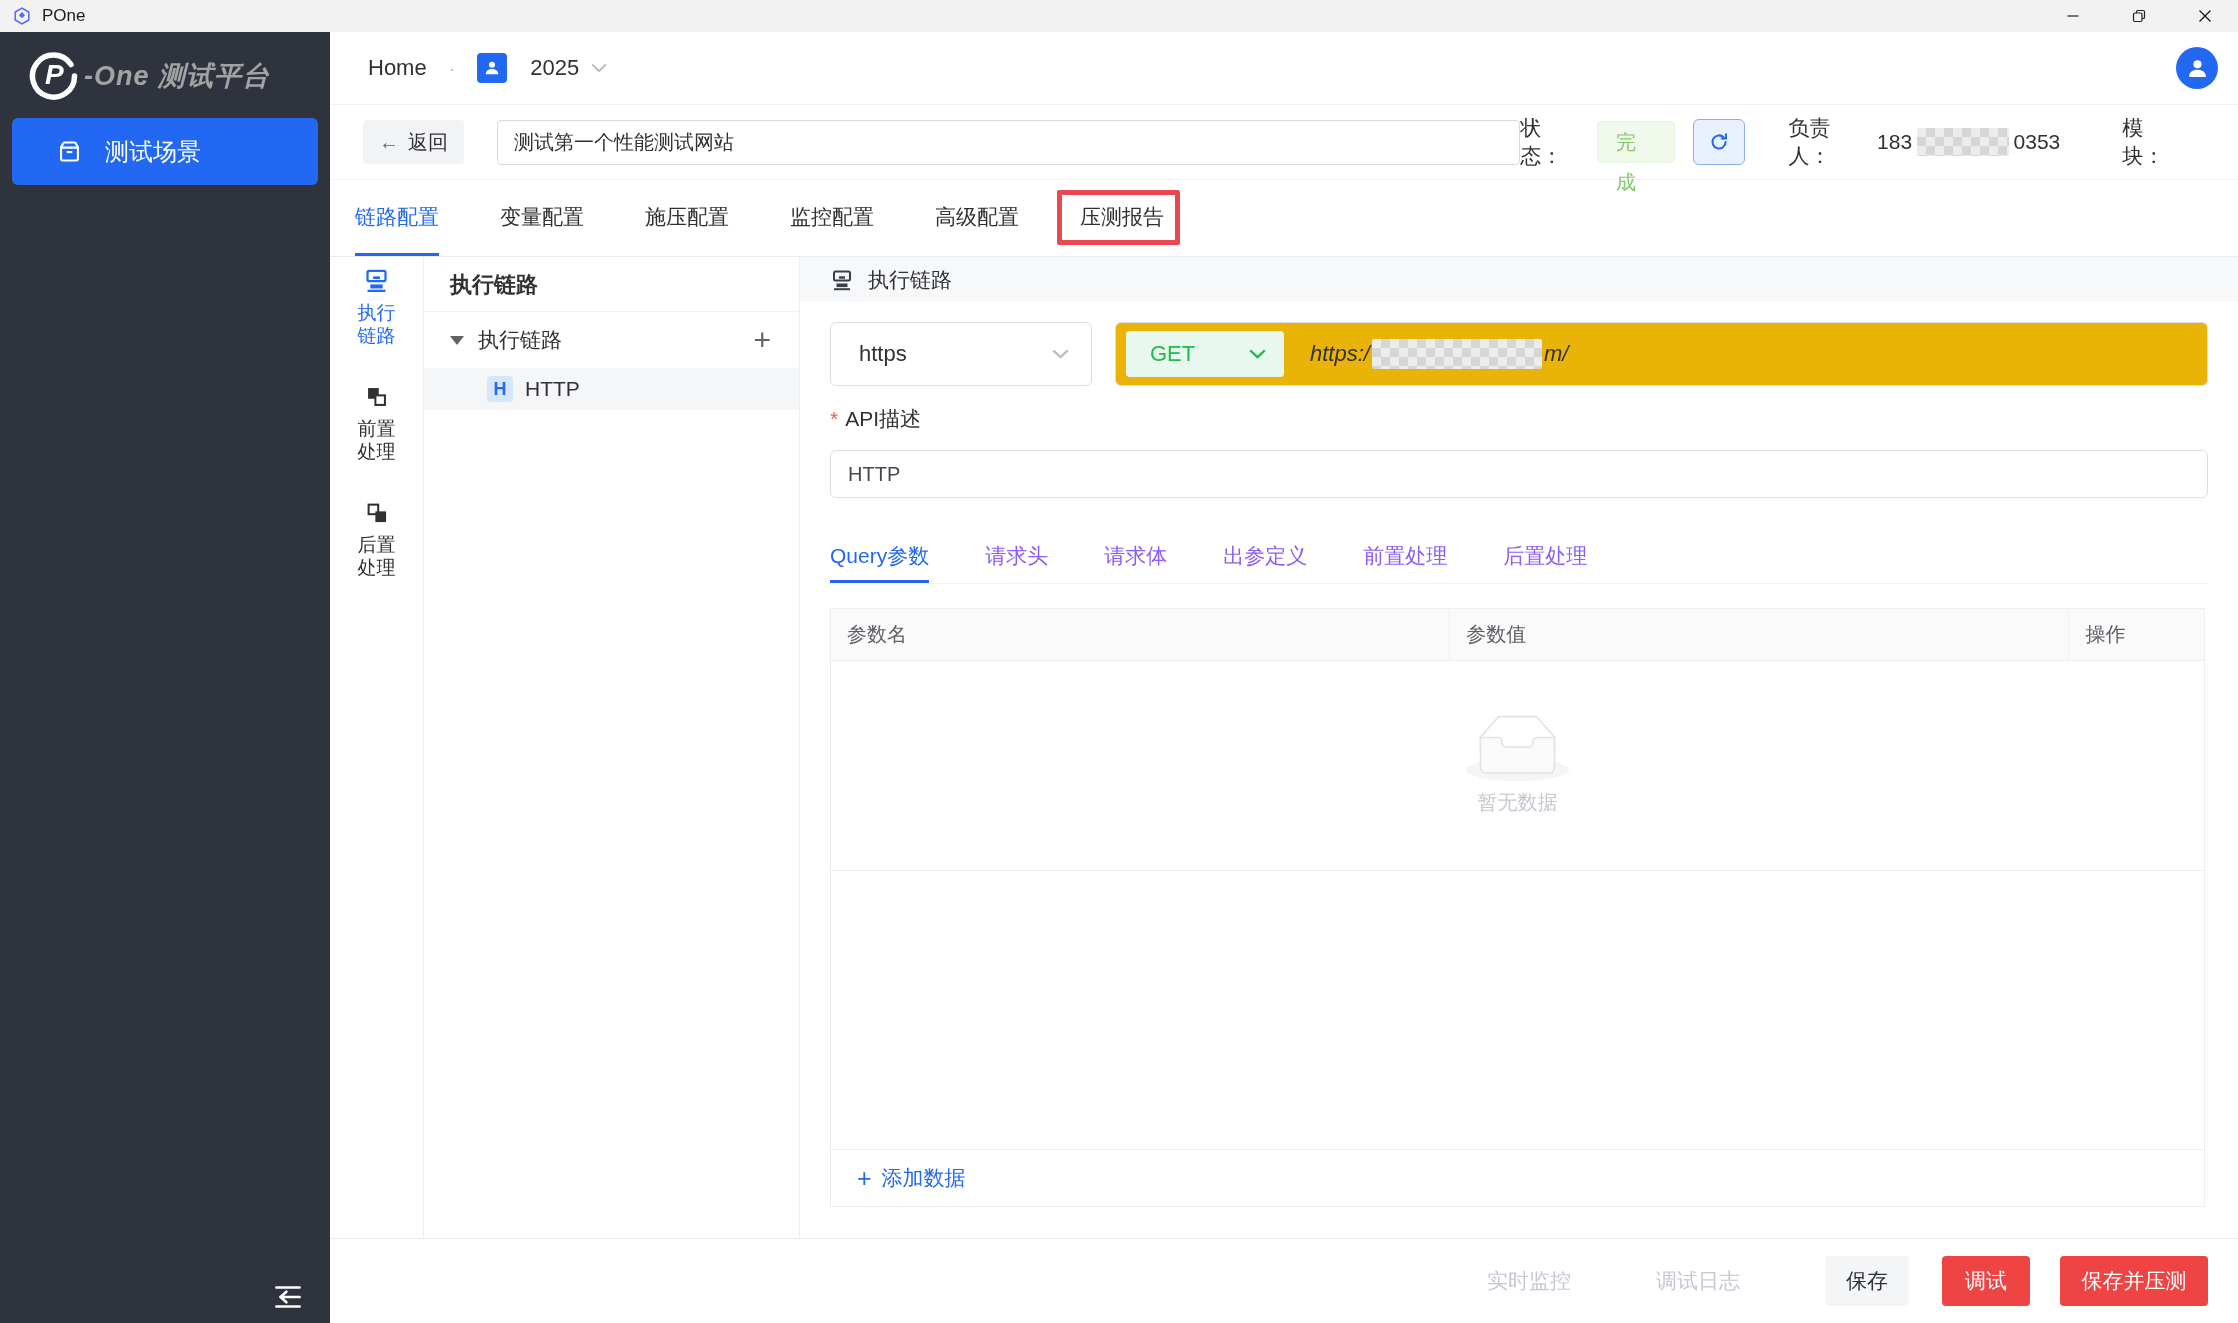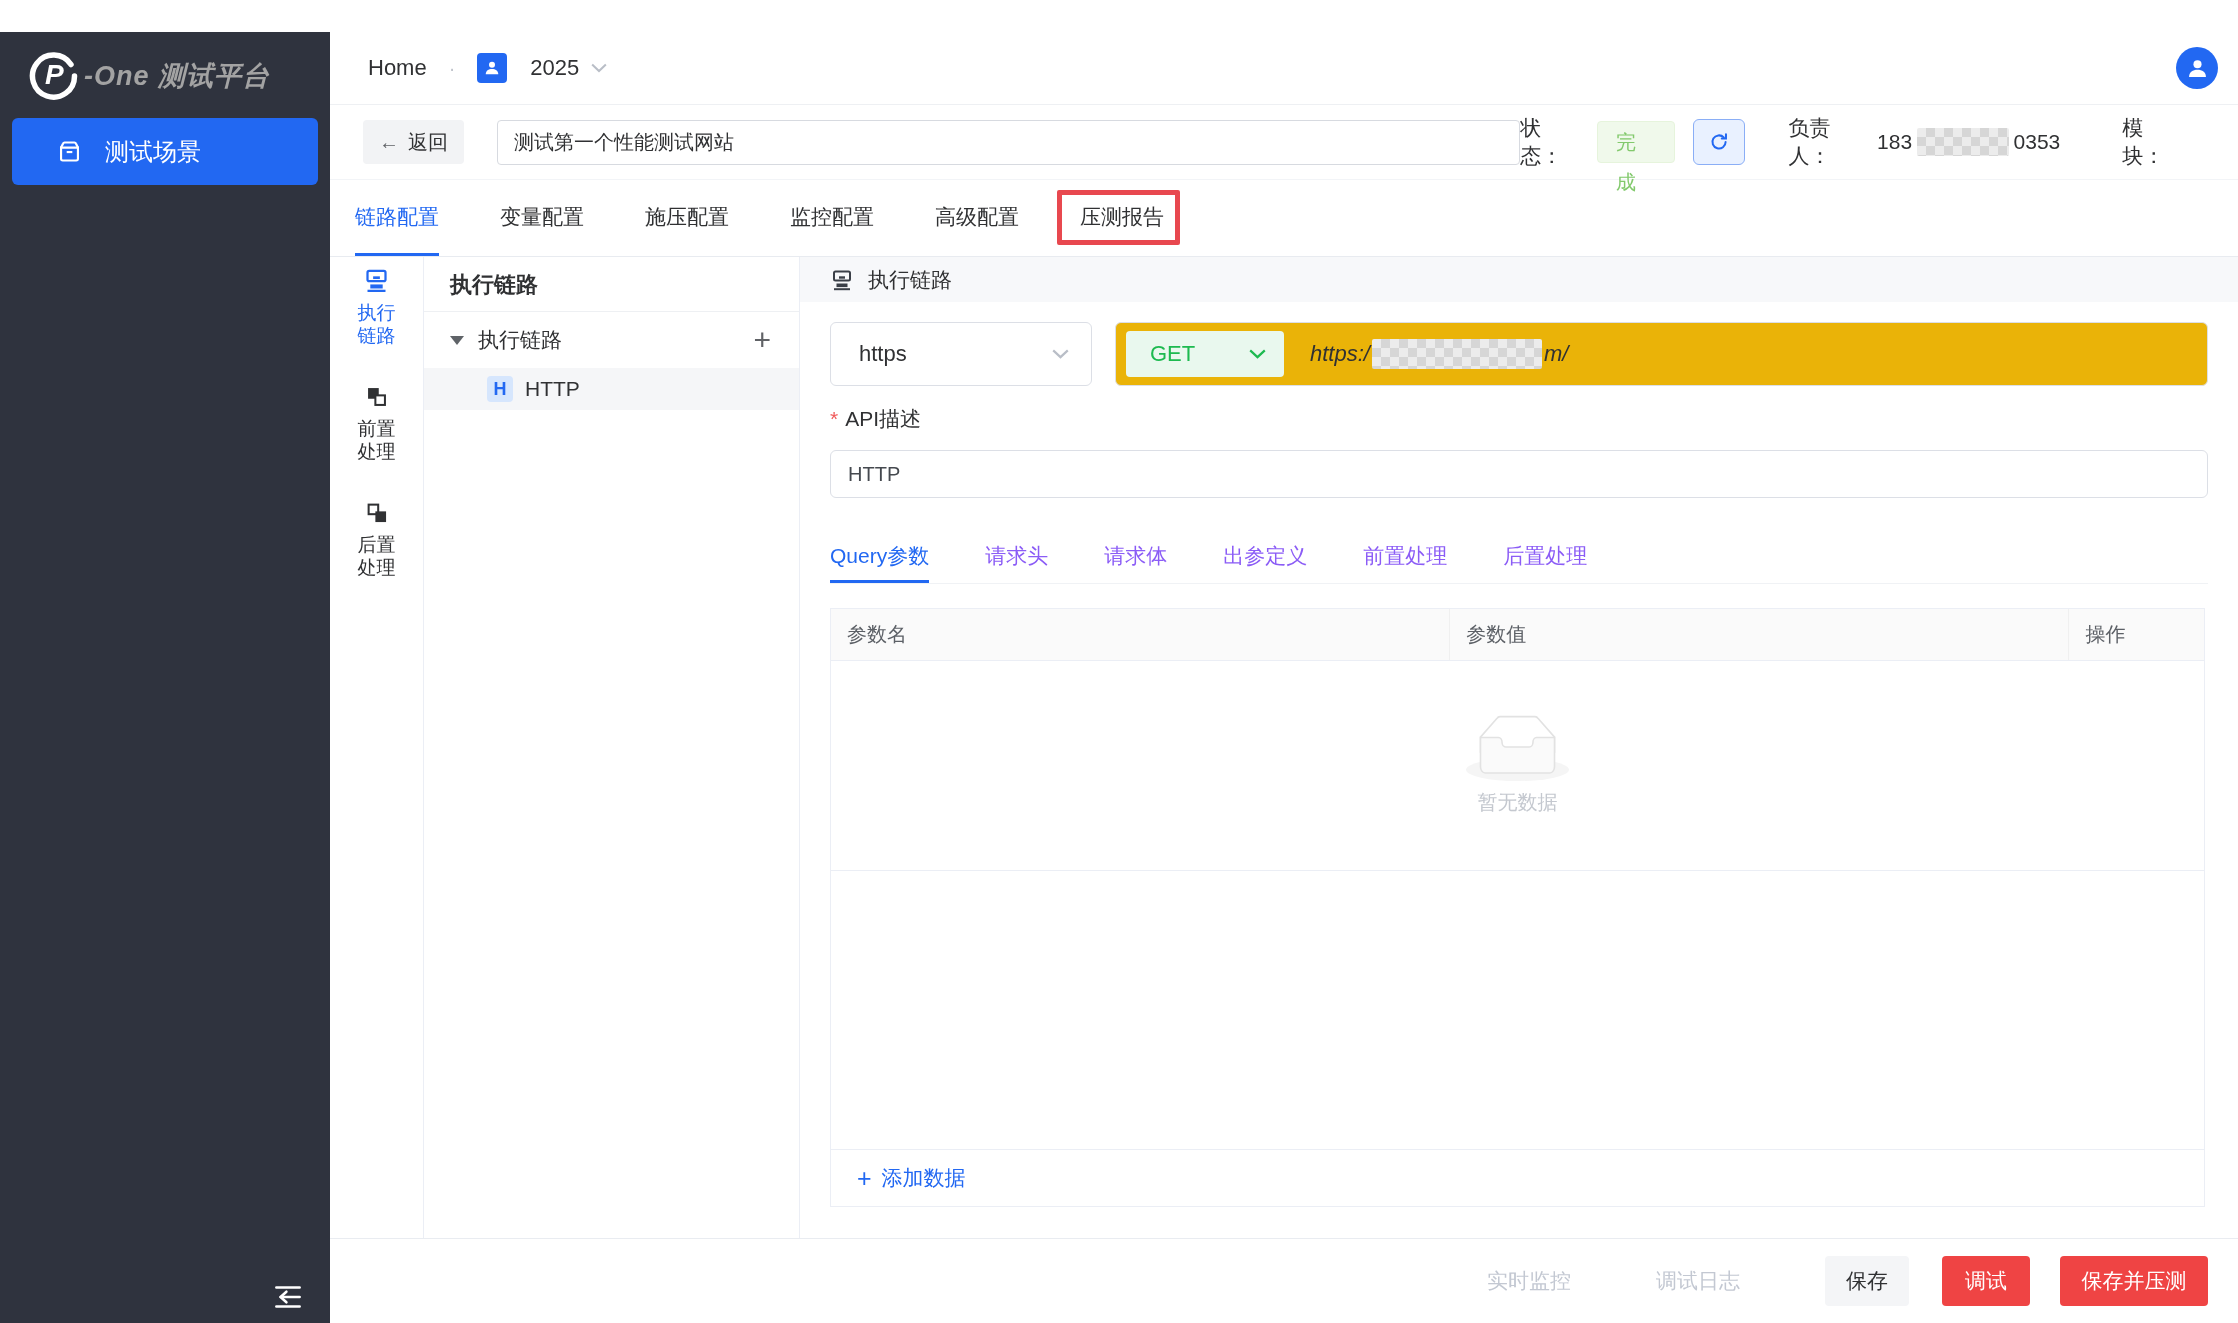--- a/index.html
+++ b/index.html
@@ -119,20 +119,47 @@
   .btn-savetest { width:148px; }
 
   
   .annotation-box { position:absolute; left:1057px; top:190px; width:123px; height:55px; border:5px solid #e8484f; border-radius:2px; z-index:10; pointer-events:none; }
 </style>
 </head>
 <body>
 
 <div class="canvas">
 
+  <div class="titlebar">
+    <span class="tb-icon">
+      <svg viewBox="0 0 24 24" fill="none" stroke="#4f6bf5" stroke-width="1.8">
+        <path d="M12 2.5l8.2 4.7v9.6L12 21.5l-8.2-4.7V7.2z"></path>
+        <rect x="9.4" y="8.4" width="5.2" height="5.2" fill="#4f6bf5" stroke="none" transform="rotate(45 12 11)"></rect>
+      </svg>
+    </span>
+    <span class="tb-title">POne</span>
+    <div class="tb-controls">
+      <div class="tb-btn">
+        <svg width="14" height="14" viewBox="0 0 14 14" stroke="#222" stroke-width="1.2">
+            <path d="M1.5 7h11"></path>
+          </svg>
+      </div>
+      <div class="tb-btn">
+        <svg width="14" height="14" viewBox="0 0 14 14" fill="none" stroke="#222" stroke-width="1.2">
+          <rect x="1.5" y="4" width="8.5" height="8.5" rx="1.5"></rect>
+          <path d="M4.5 4V2.8A1.3 1.3 0 0 1 5.8 1.5h5.4a1.3 1.3 0 0 1 1.3 1.3v5.4a1.3 1.3 0 0 1-1.3 1.3H10"></path>
+        </svg>
+      </div>
+      <div class="tb-btn">
+        <svg width="14" height="14" viewBox="0 0 14 14" stroke="#111" stroke-width="1.2">
+            <path d="M1.5 1.5l11 11M12.5 1.5l-11 11"></path>
+          </svg>
+      </div>
+    </div>
+  </div>
 
   <aside class="sidebar">
     <div class="logo">
       <span class="logo-mark">
         <svg width="52" height="52" viewBox="0 0 52 52" fill="none">
           <path d="M43 14.5A21 21 0 1 0 46.5 26" stroke="#fff" stroke-width="5.5" stroke-linecap="round"></path>
         </svg>
         <span class="logo-p">P</span>
       </span>
       <span class="logo-text">-One 测试平台</span>

